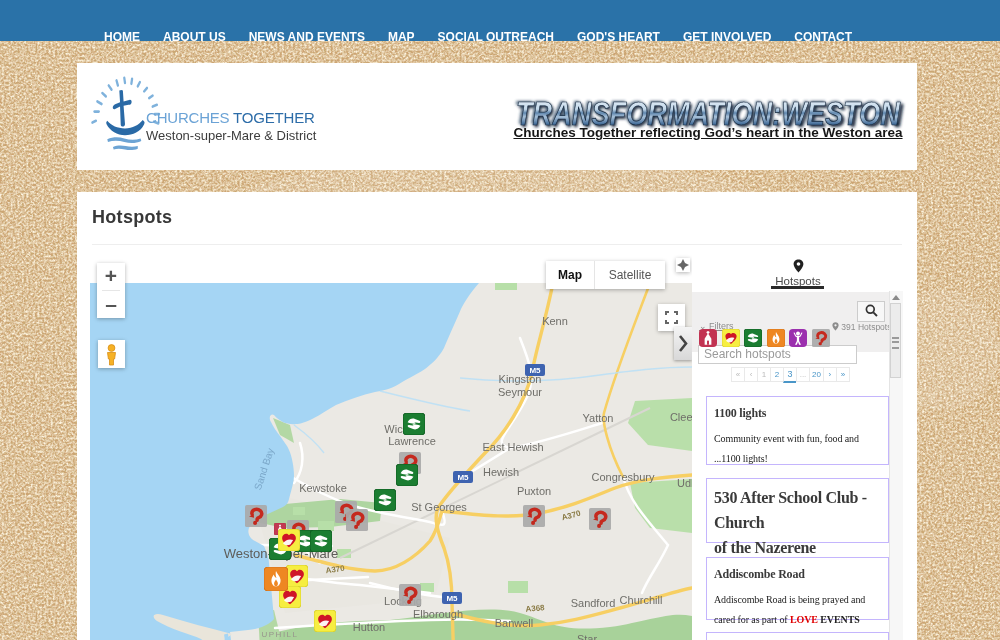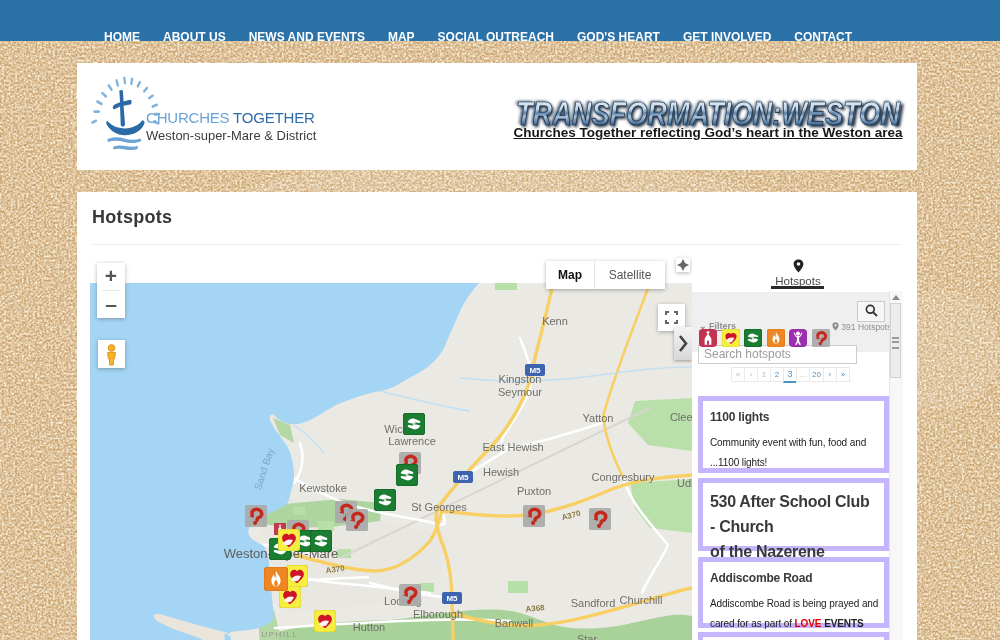--- a/index.html
+++ b/index.html
@@ -24,32 +24,32 @@
 #widget{position:absolute;left:13px;top:63px;width:814px;height:385px;}
 #map{position:absolute;left:0;top:0;width:602px;height:385px;overflow:hidden;background:#ebe9e4;margin-top:28px;}
 
 #panel{position:absolute;left:602px;top:0;width:212px;height:385px;background:#fff;overflow:hidden;}
 #panel .pinrow{position:absolute;left:0;top:0;width:212px;text-align:center;}
 #panel .ptitle{position:absolute;left:0;top:20px;width:212px;text-align:center;font-size:11.5px;color:#4a4a4a;}
 #panel .punder{position:absolute;left:79px;top:31px;width:53px;height:2.5px;background:#2a2a2a;}
 #gblock{position:absolute;left:0;top:37px;width:197px;height:60px;background:#f0efef;}
 #srch{position:absolute;left:6px;top:46px;width:152px;height:17px;border:1px solid #ccc;background:#fff;font-size:12px;color:#9a9a9a;padding:0 0 0 5px;line-height:17px;margin-top:44px;}
 #sbtn{position:absolute;left:165px;top:46px;width:26px;height:19px;border:1px solid #ccc;background:#f7f7f7;text-align:center;line-height:19px;}
-.filt{position:absolute;left:7px;top:66px;font-size:9px;color:#8d8d8d;text-decoration:underline;font-weight:bold;}
+.filt{position:absolute;left:7px;top:66px;font-size:9px;color:#8d8d8d;text-decoration:underline;}
 .nhot{position:absolute;left:140px;top:66.5px;font-size:8.5px;color:#8d8d8d;}
 .icons{position:absolute;left:7px;top:74px;display:flex;}
 .icons svg{margin-right:4.5px;}
 
 #pag{position:absolute;left:39px;top:112px;display:flex;}
 #pag span{display:block;min-width:8px;padding:0 2px;height:13px;border:1px solid #e9e9e9;border-right:none;font-size:8px;line-height:13px;text-align:center;color:#bbb;}
 #pag span:last-child{border-right:1px solid #e9e9e9;}
 #pag span.b{color:#4a96c8;}
 #pag span.cur{border-bottom:2px solid #4a96c8;font-size:9px;}
 
-.card{position:absolute;left:6px;width:181px;background:#fff;border:5px solid #c4b5fd;}
+.card{position:absolute;left:14px;width:181px;background:#fff;border:1px solid #c4b5fd;font-family:Liberation Serif, serif;}
 .card .t{font-size:12px;font-weight:bold;color:#3a3a3a;margin:7px 7px 0 7px;letter-spacing:-0.2px;line-height:1.55;}
 .card .d{font-size:10px;color:#222;margin:6px 7px 8px 7px;line-height:2;letter-spacing:-0.1px;white-space:nowrap;}
 
 #sb{position:absolute;left:197px;top:36px;width:13px;height:349px;background:#f7f7f7;border-left:1px solid #e4e4e4;}
 #sbth{position:absolute;left:198px;top:48px;width:11px;height:75px;background:#ececec;border:1px solid #d2d2d2;box-sizing:border-box;}
 #sbarrow{position:absolute;left:200px;top:40px;width:0;height:0;border-left:4px solid transparent;border-right:4px solid transparent;border-bottom:5px solid #8a8a8a;}
 #sbgrip{position:absolute;left:200px;top:82px;width:7px;height:8px;border-top:2px solid #9a9a9a;border-bottom:2px solid #9a9a9a;}
 #sbgrip:before{content:"";position:absolute;left:0;top:2px;width:7px;height:2px;background:#9a9a9a;}
 #compass{left:586px;top:3px;width:14px;height:14px;}
 

